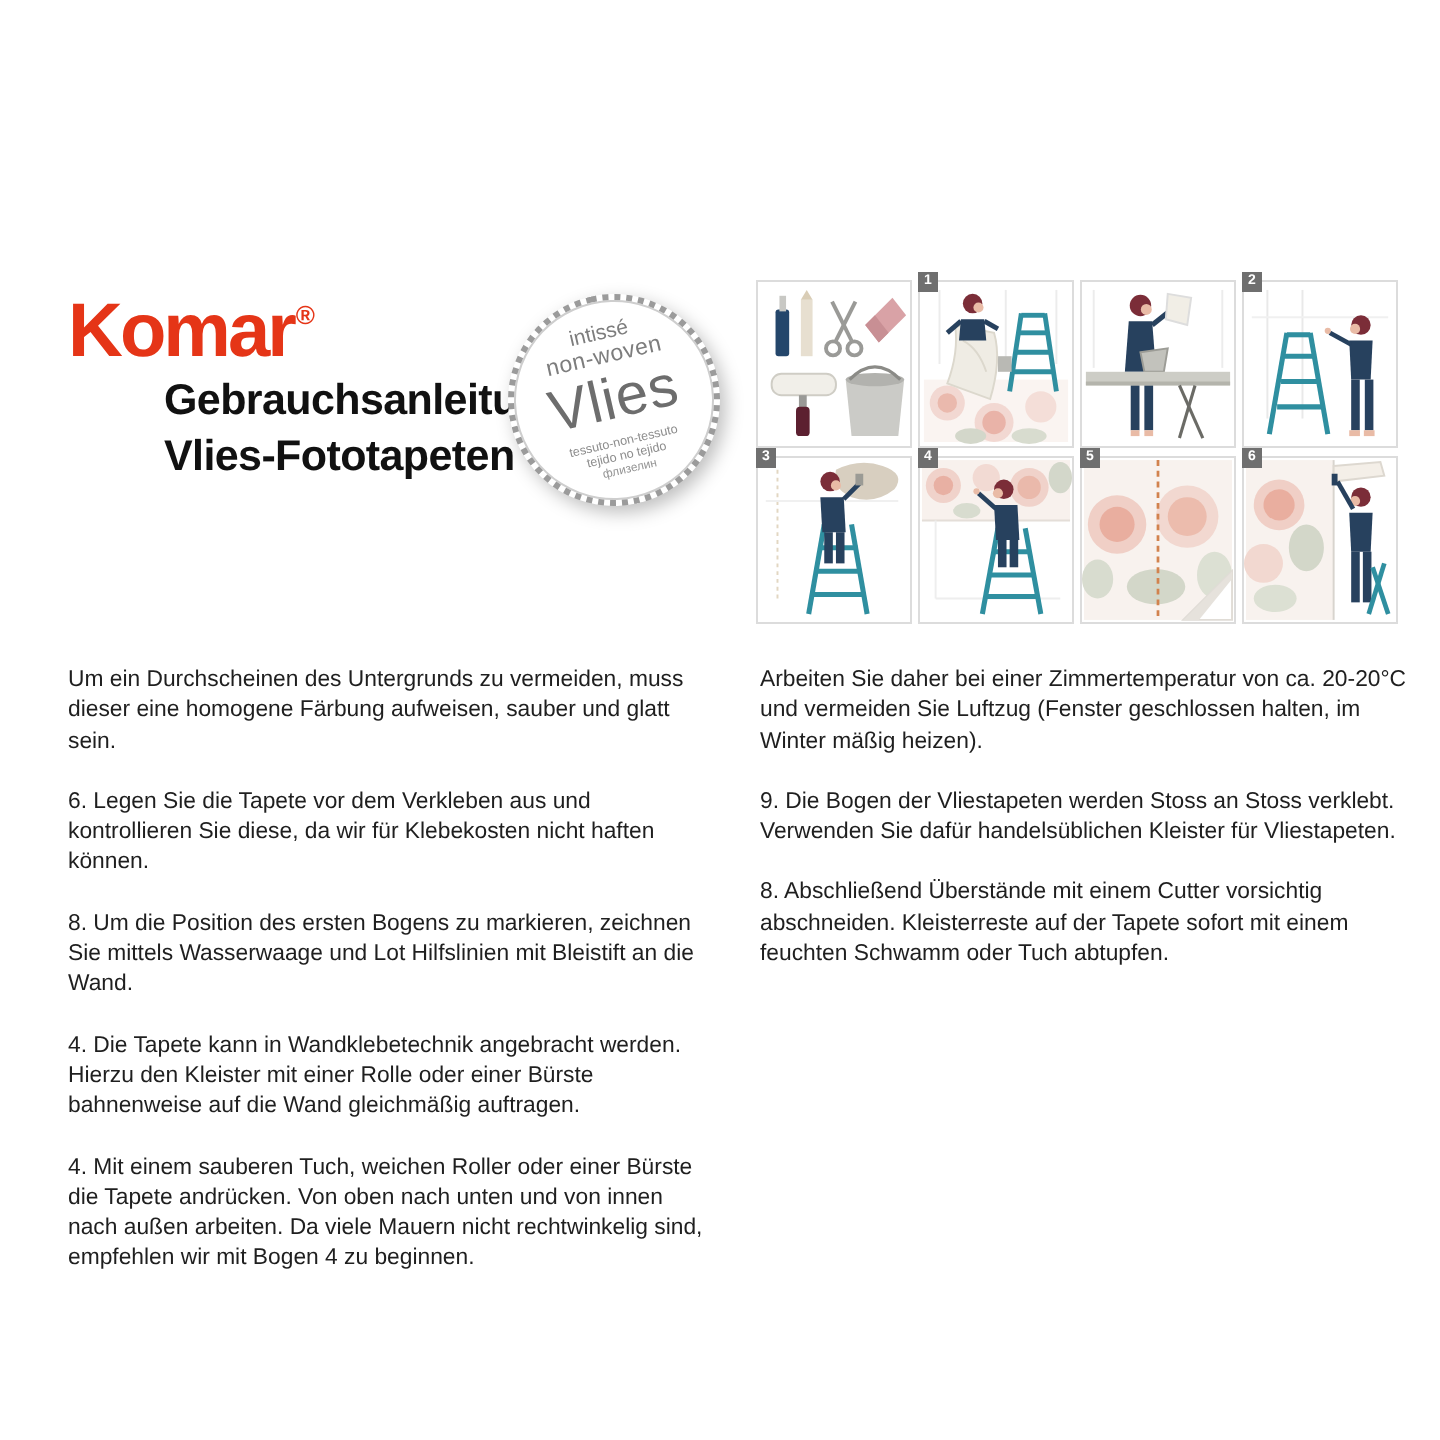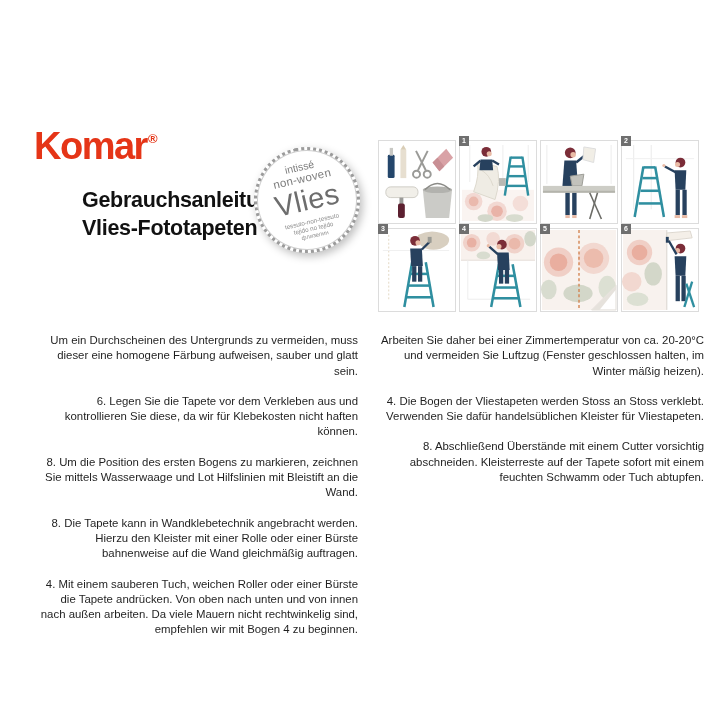--- a/index.html
+++ b/index.html
@@ -4,21 +4,21 @@
 <style>
   html,body{margin:0;padding:0;}
   body{
     width:720px;height:720px;background:#ffffff;position:relative;
     font-family:"Liberation Sans",sans-serif;overflow:hidden;
   }
   .page{position:absolute;inset:0;background:#ffffff;}
 
   
   .logo{
-    position:absolute;left:34px;top:125px;
+    position:absolute;left:34px;top:145px;
     color:#e53517;font-size:38px;font-weight:800;letter-spacing:-1.5px;
     font-family:"Liberation Sans",sans-serif;
   }
   .logo .reg{font-size:13px;font-weight:700;position:relative;top:-16px;left:1px;letter-spacing:0;}
 
   
   .title{
     position:absolute;left:34px;top:186px;
     font-size:21.5px;line-height:28px;font-weight:bold;color:#111;
     letter-spacing:-0.3px;
@@ -57,21 +57,21 @@
     text-align:center;font-weight:bold;z-index:2;
   }
 
   
   .col{
     position:absolute;top:333px;width:324px;
     font-size:11.4px;line-height:15.3px;color:#1f1f1f;
   }
   .col-left{left:34px;}
   .col-right{left:380px;}
-  .col p{margin:0 0 15px 0;text-align:right;}
+  .col p{margin:0 0 15px 0;}
 </style>
 </head>
 <body>
 
 <div class="page">
 
   <div class="logo"><span>Komar</span><span class="reg">®</span></div>
 
   <div class="title">
     <div>Gebrauchsanleitung</div>
@@ -286,23 +286,23 @@
         <line x1="66" y1="56" x2="74" y2="80" stroke="#2f8fa0" stroke-width="2.4"></line>
         <line x1="72" y1="54" x2="64" y2="80" stroke="#2f8fa0" stroke-width="2.4"></line>
       </svg>
     </div>
   </div>
 
   <div class="col col-left">
     <p>Um ein Durchscheinen des Untergrunds zu vermeiden, muss dieser eine homogene Färbung aufweisen, sauber und glatt sein.</p>
     <p>6. Legen Sie die Tapete vor dem Verkleben aus und kontrollieren Sie diese, da wir für Klebekosten nicht haften können.</p>
     <p>8. Um die Position des ersten Bogens zu markieren, zeichnen Sie mittels Wasserwaage und Lot Hilfslinien mit Bleistift an die Wand.</p>
-    <p>8. Die Tapete kann in Wandklebetechnik angebracht werden. Hierzu den Kleister mit einer Rolle oder einer Bürste bahnenweise auf die Wand  gleichmäßig auftragen.</p>
+    <p>4. Die Tapete kann in Wandklebetechnik angebracht werden. Hierzu den Kleister mit einer Rolle oder einer Bürste bahnenweise auf die Wand  gleichmäßig auftragen.</p>
     <p>4. Mit einem sauberen Tuch, weichen Roller oder einer Bürste die Tapete andrücken. Von oben nach unten und von innen nach außen arbeiten. Da viele Mauern nicht rechtwinkelig sind, empfehlen wir mit Bogen 4 zu beginnen.</p>
   </div>
 
   <div class="col col-right">
     <p>Arbeiten Sie daher bei einer Zimmertemperatur von ca. 20-20°C und vermeiden Sie Luftzug (Fenster geschlossen halten, im Winter mäßig heizen).</p>
-    <p>4. Die Bogen der Vliestapeten werden Stoss an Stoss verklebt. Verwenden Sie dafür handelsüblichen Kleister für Vliestapeten.</p>
+    <p>9. Die Bogen der Vliestapeten werden Stoss an Stoss verklebt. Verwenden Sie dafür handelsüblichen Kleister für Vliestapeten.</p>
     <p>8. Abschließend Überstände mit einem Cutter vorsichtig abschneiden. Kleisterreste auf der Tapete sofort mit einem feuchten Schwamm oder Tuch abtupfen.</p>
   </div>
 
 </div>
 
 </body></html>

